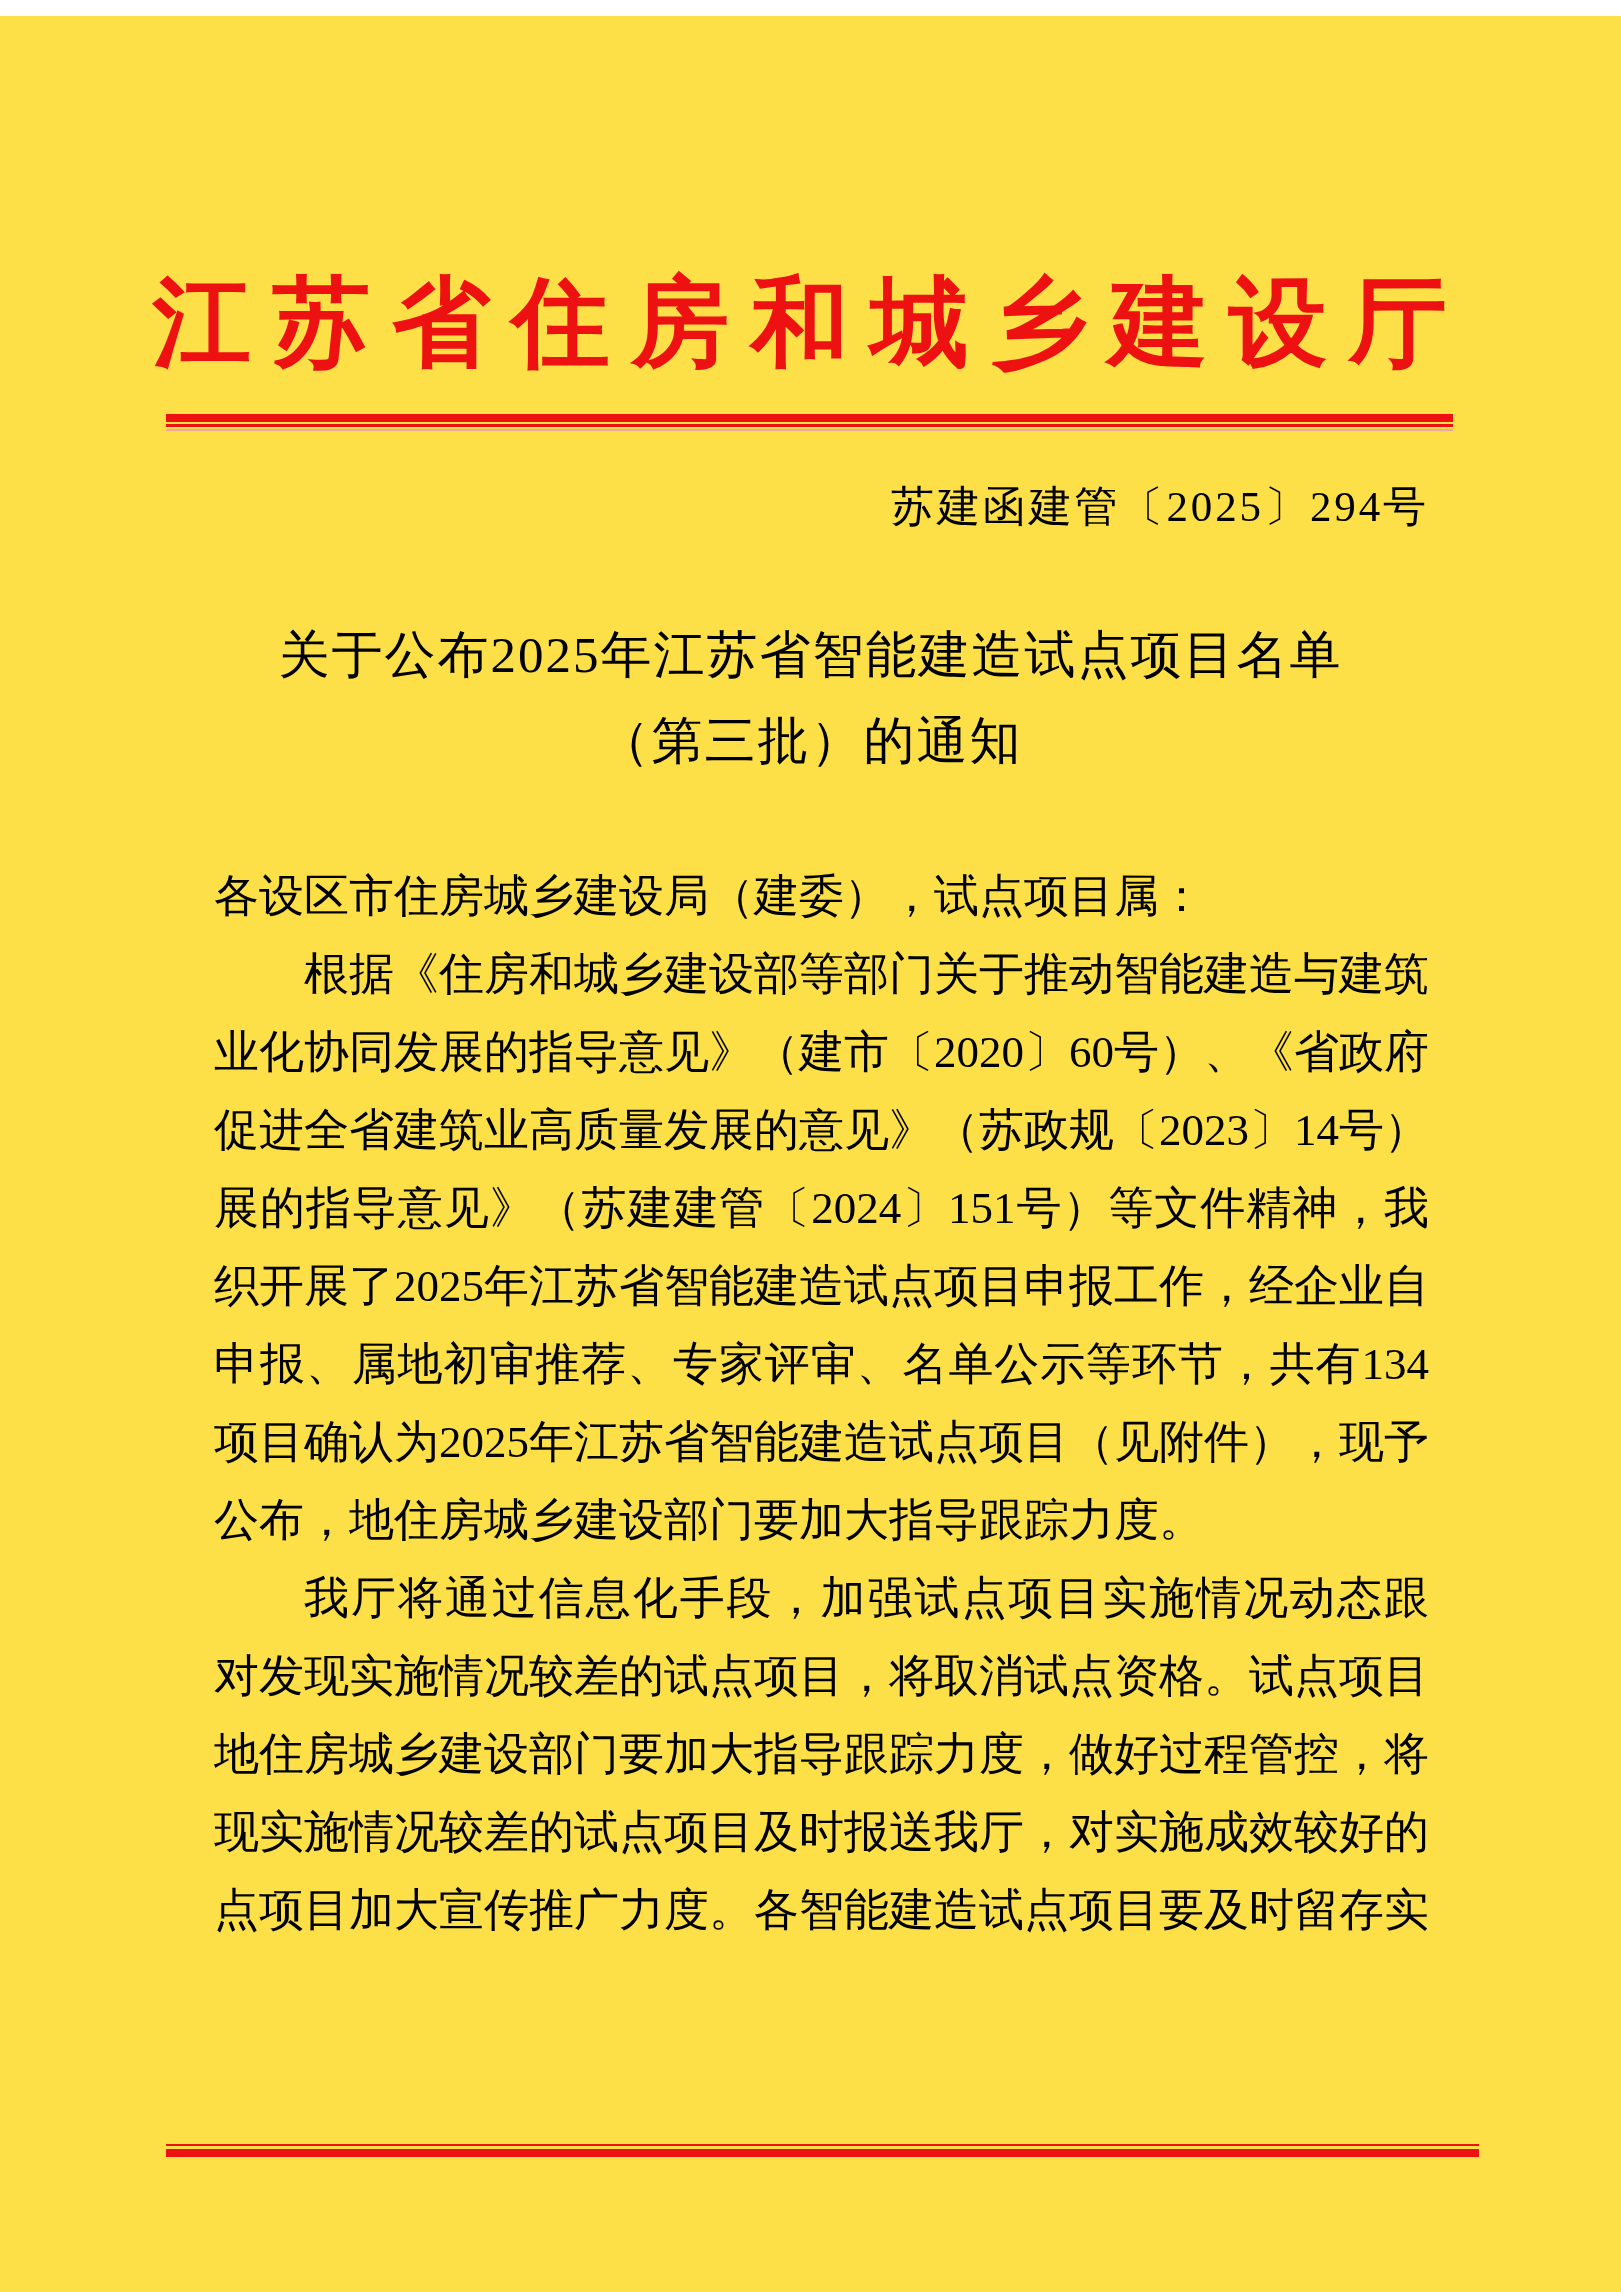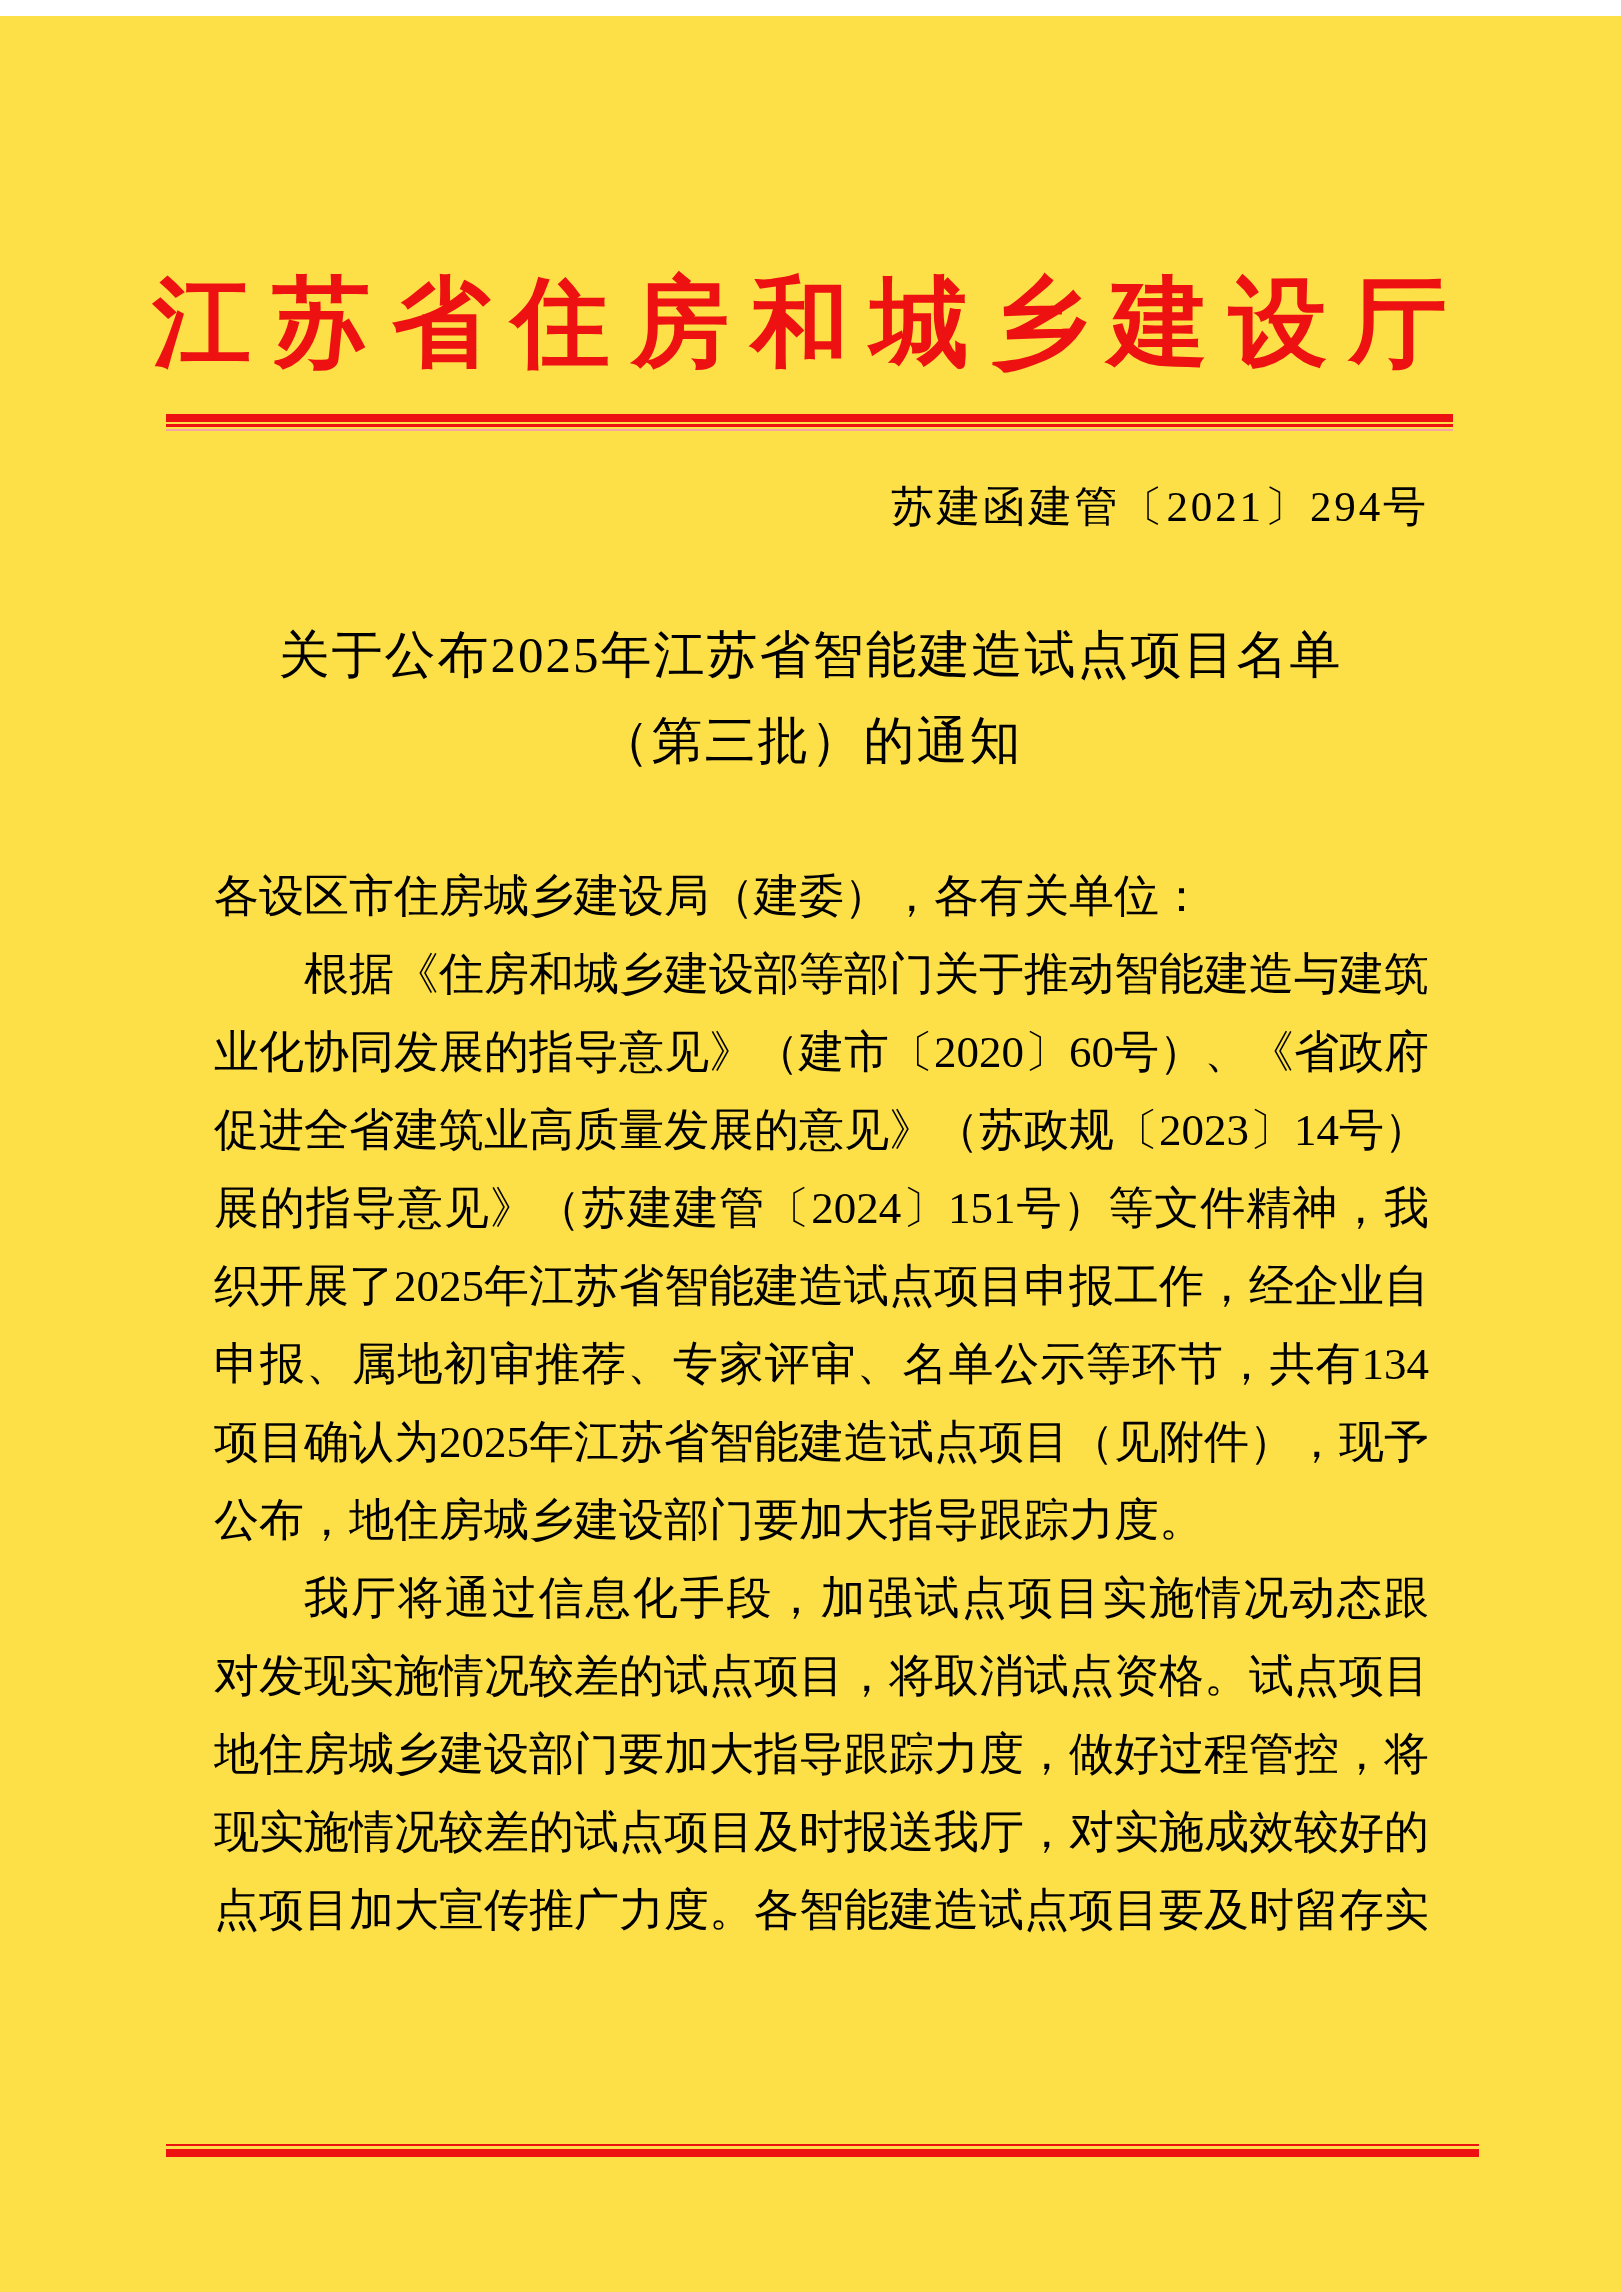--- a/index.html
+++ b/index.html
@@ -106,31 +106,31 @@
   <div class="letterhead">江苏省住房和城乡建设厅</div>
 
   <div class="rule-top">
     <div class="stripe-a"></div>
     <div class="gap-a"></div>
     <div class="stripe-b"></div>
     <div class="gap-b"></div>
     <div class="stripe-c"></div>
   </div>
 
-  <div class="doc-number">苏建函建管〔2021〕294号</div>
+  <div class="doc-number">苏建函建管〔2025〕294号</div>
 
   <div class="notice-title">
     <div>关于公布2025年江苏省智能建造试点项目名单</div>
     <div>（第三批）的通知</div>
   </div>
 
   <div class="body-text">
 
     <div>
-      <div class="line no-just">各设区市住房城乡建设局（建委），各有关单位：</div>
+      <div class="line no-just">各设区市住房城乡建设局（建委），试点项目属：</div>
     </div>
 
     <div>
       <div class="line indent">根据《住房和城乡建设部等部门关于推动智能建造与建筑工</div>
       <div class="line">业化协同发展的指导意见》（建市〔2020〕60号）、《省政府关于</div>
       <div class="line">促进全省建筑业高质量发展的意见》（苏政规〔2023〕14号）和</div>
       <div class="line">展的指导意见》（苏建建管〔2024〕151号）等文件精神，我厅组</div>
       <div class="line">织开展了2025年江苏省智能建造试点项目申报工作，经企业自愿</div>
       <div class="line">申报、属地初审推荐、专家评审、名单公示等环节，共有134个</div>
       <div class="line">项目确认为2025年江苏省智能建造试点项目（见附件），现予以</div>

